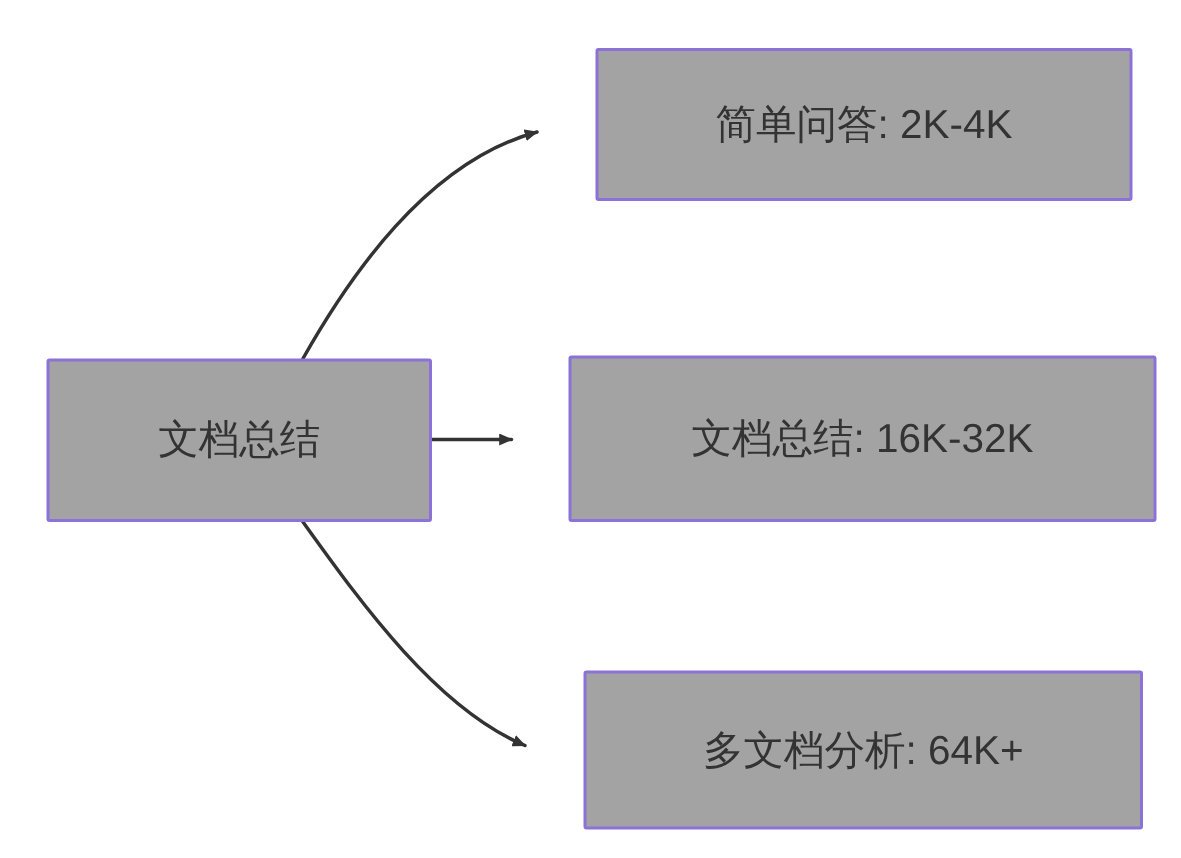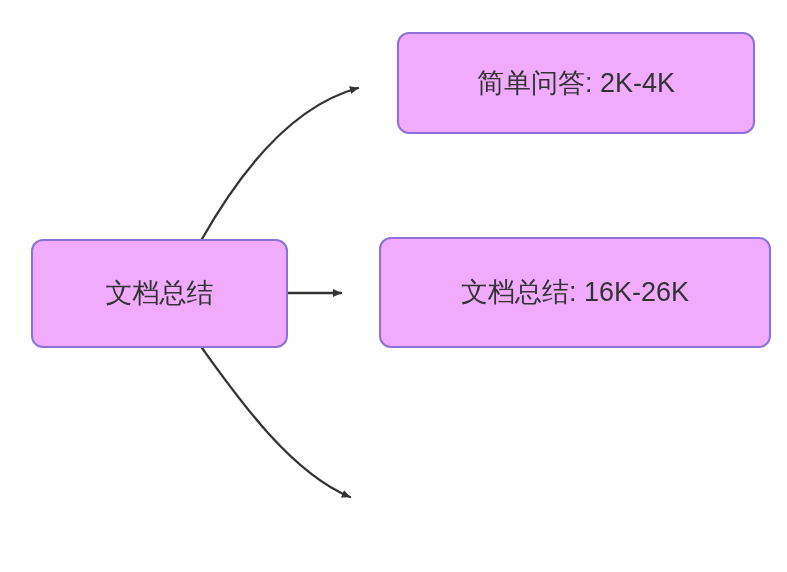--- a/index.html
+++ b/index.html
@@ -19,23 +19,23 @@
     position: absolute;
     left: 0;
     top: 0;
     width: 787px;
     height: 572px;
     pointer-events: none;
   }
   .node {
     position: absolute;
     box-sizing: border-box;
-    background: #f0abfc;
+    background: #a3a3a3;
     border: 2px solid #8C72D8;
-    border-radius: 12px;
+    border-radius: 2px;
     display: flex;
     align-items: center;
     justify-content: center;
   }
   .node-label {
     color: #333333;
     font-size: 27px;
     line-height: 1.2;
     white-space: nowrap;
     letter-spacing: 0px;
@@ -86,17 +86,20 @@
 
   <div class="node" id="node-root">
     <span class="node-label">文档总结</span>
   </div>
 
   <div class="node" id="node-simple-qa">
     <span class="node-label">简单问答: 2K-4K</span>
   </div>
 
   <div class="node" id="node-doc-summary">
-    <span class="node-label">文档总结: 16K-26K</span>
+    <span class="node-label">文档总结: 16K-32K</span>
   </div>
 
+  <div class="node" id="node-multi-doc">
+    <span class="node-label">多文档分析: 64K+</span>
+  </div>
 
 </div>
 
 </body></html>

